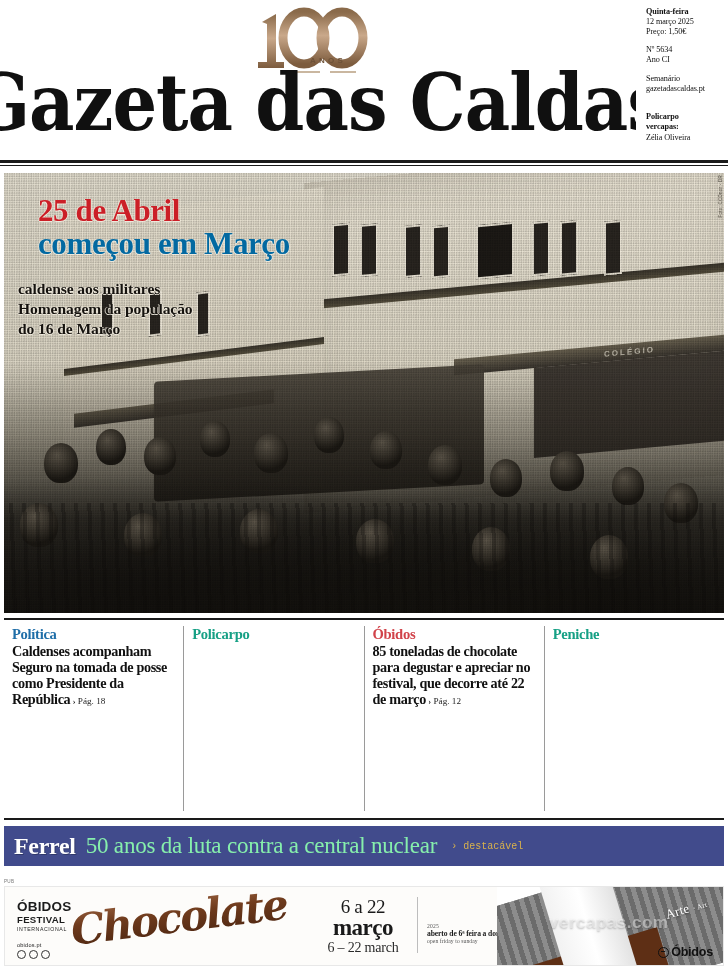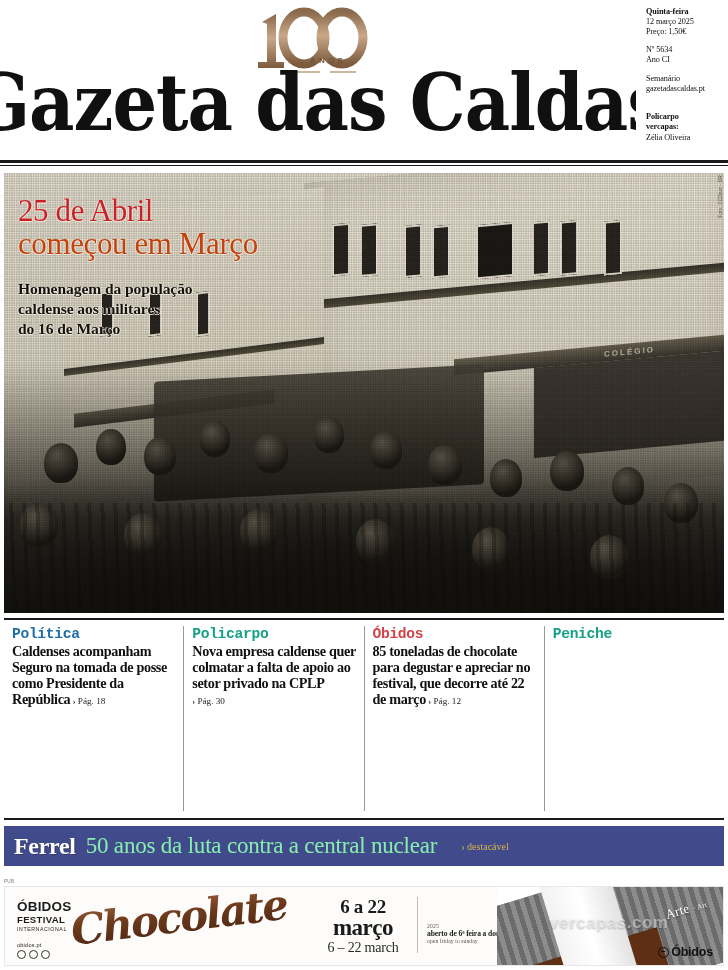--- a/index.html
+++ b/index.html
@@ -113,38 +113,39 @@
   .photo-credit{
     position:absolute;right:1px;top:2px;
     writing-mode:vertical-rl;transform:rotate(180deg);
     font-family:"Liberation Sans",sans-serif;font-size:4.6px;
     color:#3b362c;letter-spacing:.2px;opacity:.85;
   }
 
   
   .hero-head{position:absolute;left:14px;top:22px;width:400px;}
   .hl{
-    color:#cb1f27;font-family:"Liberation Serif",serif;font-weight:normal;
+    color:#cb1f27;font-family:"Liberation Serif",serif;font-weight:bold;
     font-size:31px;line-height:1.04;letter-spacing:-.4px;
     text-shadow:0 1px 0 rgba(245,240,228,.85), 1px 0 0 rgba(245,240,228,.6), -1px 0 0 rgba(245,240,228,.6);
+    margin-left:20px;
   }
   .hl2{margin-top:1px;}
   .sub{
     margin-top:19px;color:#15120e;font-family:"Liberation Serif",serif;
     font-weight:bold;font-size:15.6px;line-height:1.28;letter-spacing:-.1px;
     text-shadow:0 1px 0 rgba(243,238,226,.9), 1px 0 0 rgba(243,238,226,.7), -1px 0 0 rgba(243,238,226,.7);
   }
 
   
   .rule-a{position:absolute;left:4px;top:618px;width:720px;height:2px;background:#1a1a1a;}
   .teasers{position:absolute;left:4px;top:626px;width:720px;height:185px;display:flex;}
   .col{position:relative;flex:1 1 0;padding:0 7px 0 8px;}
   .col + .col{border-left:1px solid #9a9a9a;}
   .kicker{
-    font-family:Liberation Mono, monospace;font-weight:bold;font-size:14.6px;
+    font-family:Liberation Serif, serif;font-weight:bold;font-size:14.6px;
     letter-spacing:-.3px;line-height:1.1;margin-bottom:1px;
   }
   .teaser-txt{
     font-family:"Liberation Serif",serif;font-weight:bold;color:#111;
     font-size:14.2px;line-height:1.135;letter-spacing:-.35px;
   }
   .pg{
     font-weight:normal;font-size:9.2px;color:#222;white-space:nowrap;
     letter-spacing:0;
   }
@@ -160,22 +161,22 @@
   .b-ferrel{
     color:#ffffff;font-family:"Liberation Serif",serif;font-weight:bold;
     font-size:24px;letter-spacing:-.3px;margin-right:10px;
     text-shadow:1px 1px 0 rgba(0,0,0,.25);
   }
   .b-txt{
     color:#d9b24c;font-family:"Liberation Serif",serif;font-size:23px;
     letter-spacing:-.2px;
   }
   .b-dest{
-    color:#d9b24c;font-family:Liberation Serif, serif;font-size:10px;
-    margin-left:24px;white-space:nowrap;
+    color:#d9b24c;font-family:Liberation Mono, monospace;font-size:10px;
+    margin-left:14px;white-space:nowrap;
   }
 
   
   .pub{
     position:absolute;left:4px;top:879px;
     font-family:"Liberation Sans",sans-serif;font-size:4.6px;color:#777;
     letter-spacing:.3px;
   }
   .ad{
     position:absolute;left:4px;top:886px;width:720px;height:80px;
@@ -194,21 +195,21 @@
     width:7px;height:7px;border:0.8px solid #333;border-radius:50%;
     display:inline-block;
   }
   .choco{
     position:absolute;left:62px;top:6px;width:220px;height:70px;
   }
   .ad-mid{
     position:absolute;left:300px;top:0;width:192px;height:78px;background:#fdfcfa;
   }
   .dates{position:absolute;left:8px;top:10px;width:100px;text-align:center;color:#1a1a1a;}
-  .d1{font-family:"Liberation Serif",serif;font-weight:bold;font-size:19px;letter-spacing:-.3px;line-height:1;}
+  .d1{font-family:"Liberation Serif",serif;font-weight:normal;font-size:19px;letter-spacing:-.3px;line-height:1;}
   .d2{font-family:"Liberation Serif",serif;font-weight:bold;font-size:23px;letter-spacing:-.5px;line-height:1.02;}
   .d3{font-family:"Liberation Serif",serif;font-size:14px;letter-spacing:-.2px;line-height:1.1;margin-top:1px;color:#2a2a2a;}
   .vsep{position:absolute;left:112px;top:10px;width:1px;height:56px;background:#bdbdbd;}
   .hours{position:absolute;left:122px;top:36px;width:110px;color:#1a1a1a;}
   .h-year{font-family:"Liberation Serif",serif;font-size:5.6px;color:#555;letter-spacing:.2px;}
   .h-pt{font-family:"Liberation Serif",serif;font-weight:bold;font-size:7.6px;letter-spacing:-.1px;line-height:1.2;}
   .h-en{font-family:"Liberation Serif",serif;font-size:5.6px;color:#555;letter-spacing:.1px;}
   .ad-right{
     position:absolute;left:492px;top:0;width:226px;height:78px;overflow:hidden;
     background:#ffffff;
@@ -366,42 +367,41 @@
       </div>
 
       <div class="halftone"></div>
       <div class="grain"></div>
 
       <div class="photo-credit">Foto: CCDnor - DR</div>
     </div>
 
     <div class="hero-head">
       <div class="hl" style="color: rgb(203, 31, 39);">25 de Abril</div>
-      <div class="hl hl2" style="color: #c2410c;">começou em Março</div>
+      <div class="hl hl2" style="color: #0369a1;">começou em Março</div>
       <div class="sub">
+        <div>caldense aos militares</div>
         <div>Homenagem da população</div>
-        <div>caldense aos militares</div>
         <div>do 16 de Março</div>
       </div>
     </div>
   </div>
 
   <div class="rule-a"></div>
 
   <div class="teasers">
 
     <div class="col">
       <div class="kicker" style="color: rgb(31, 110, 168);">Política</div>
       <div class="teaser-txt"><span>Caldenses acompanham Seguro na tomada de posse como Presidente da República</span><span class="pg"> <span class="arrow">›</span> <span>Pág. 18</span></span></div>
     </div>
 
 
     <div class="col">
       <div class="kicker" style="color: rgb(22, 160, 133);">Policarpo</div>
-      <div class="teaser-txt"><span>Nova empresa caldense quer colmatar a falta de apoio ao setor privado na CPLP</span><span class="pg"> <span class="arrow">›</span> <span>Pág. 30</span></span></div>
     </div>
 
     <div class="col">
       <div class="kicker" style="color: rgb(209, 67, 74);">Óbidos</div>
       <div class="teaser-txt"><span>85 toneladas de chocolate para degustar e apreciar no festival, que decorre até 22 de março</span><span class="pg"> <span class="arrow">›</span> <span>Pág. 12</span></span></div>
     </div>
 
     <div class="col">
       <div class="kicker" style="color: rgb(22, 160, 133);">Peniche</div>
     </div>

